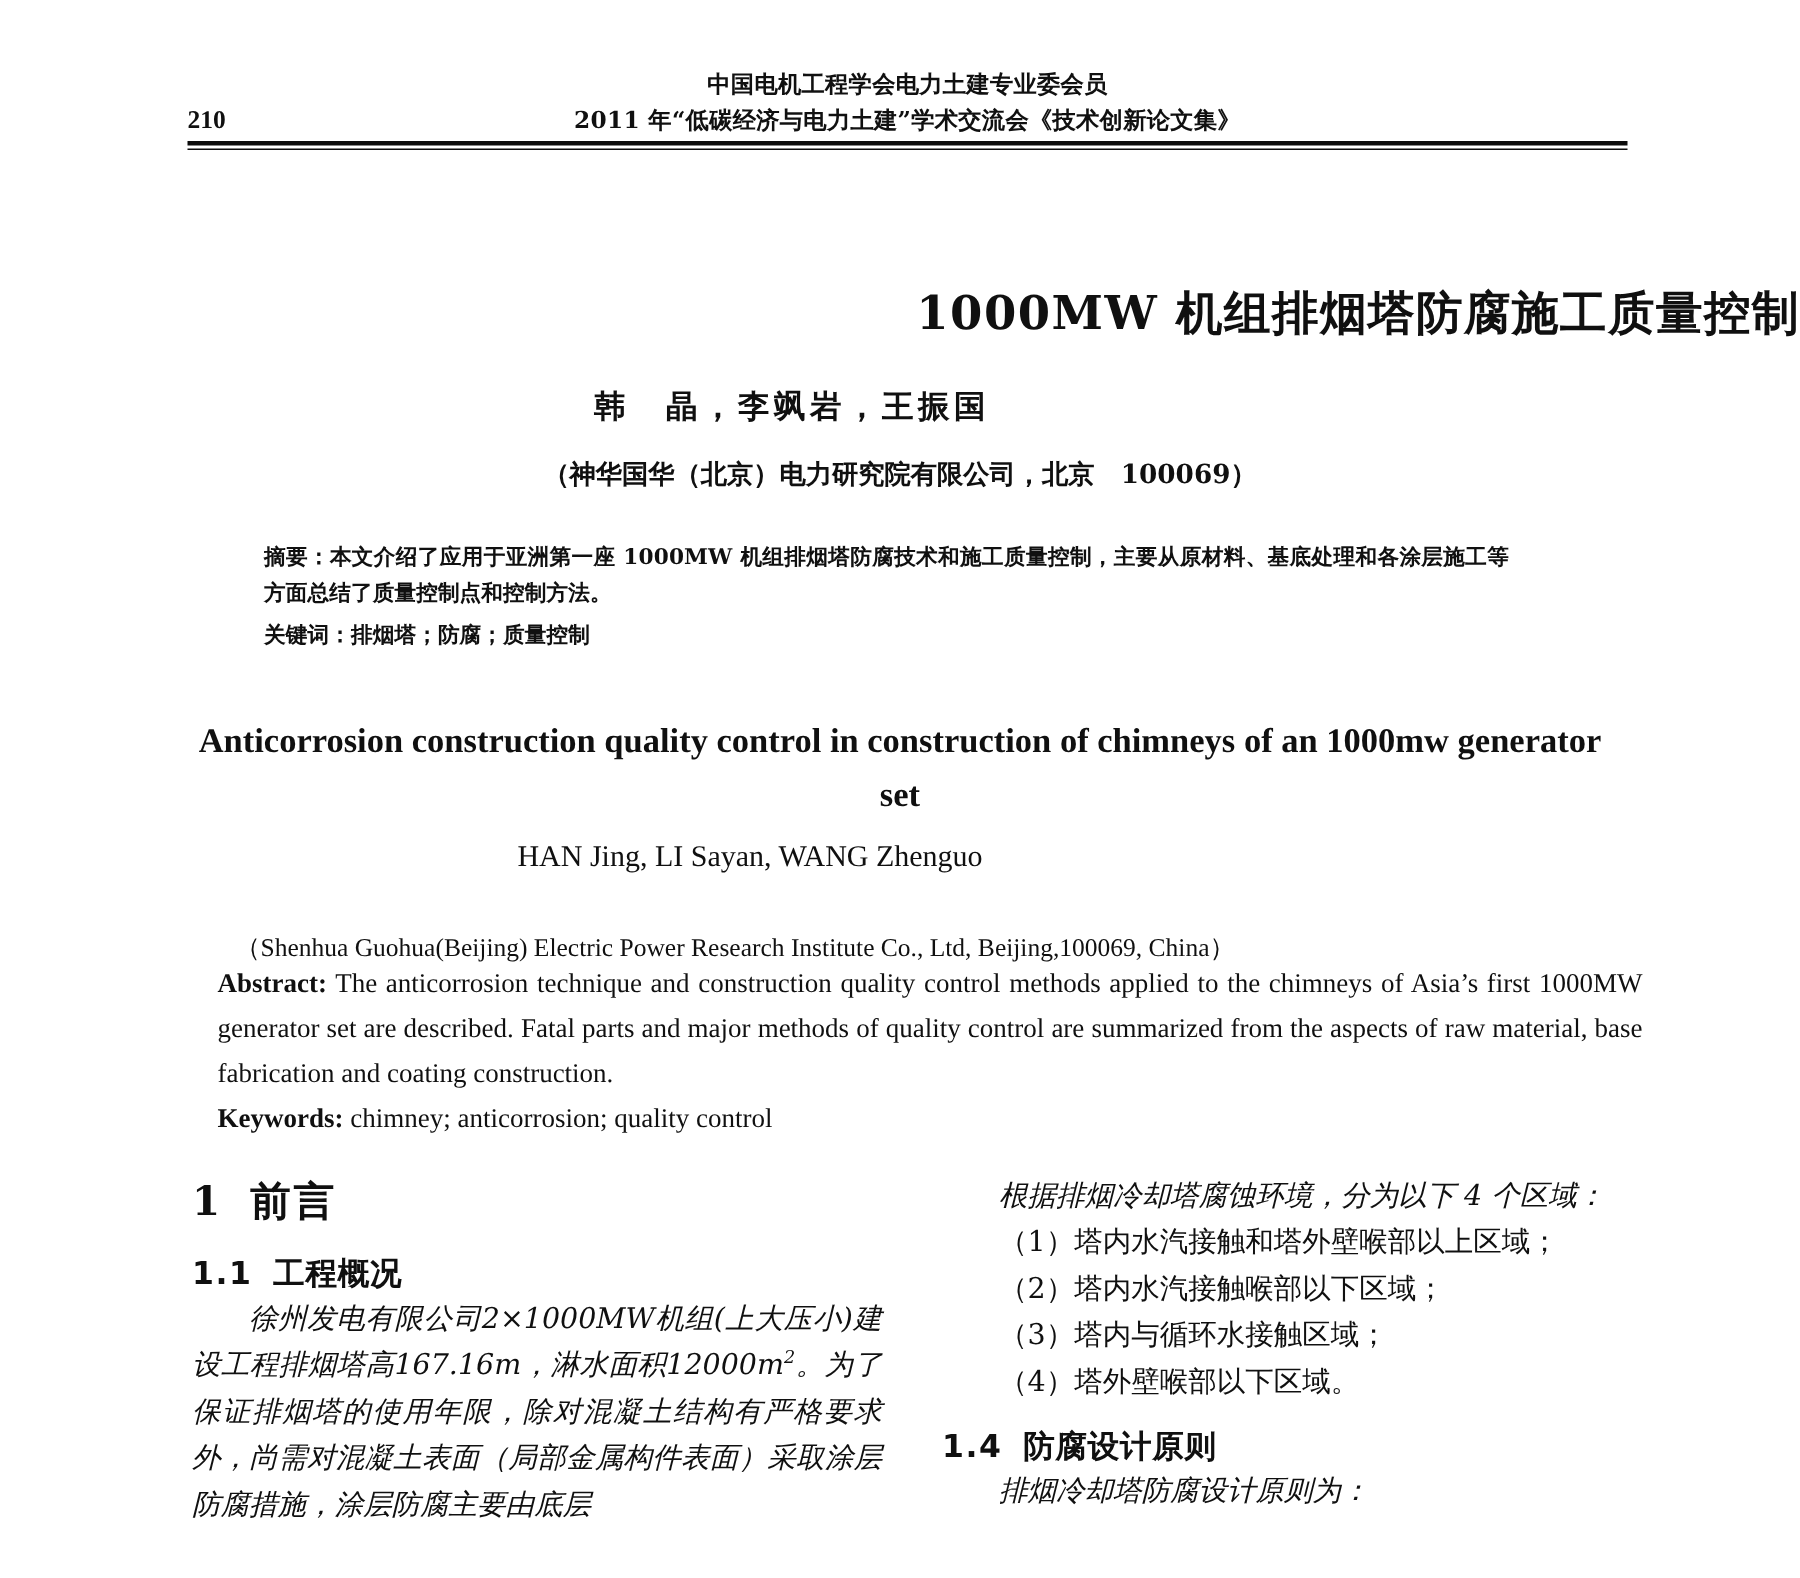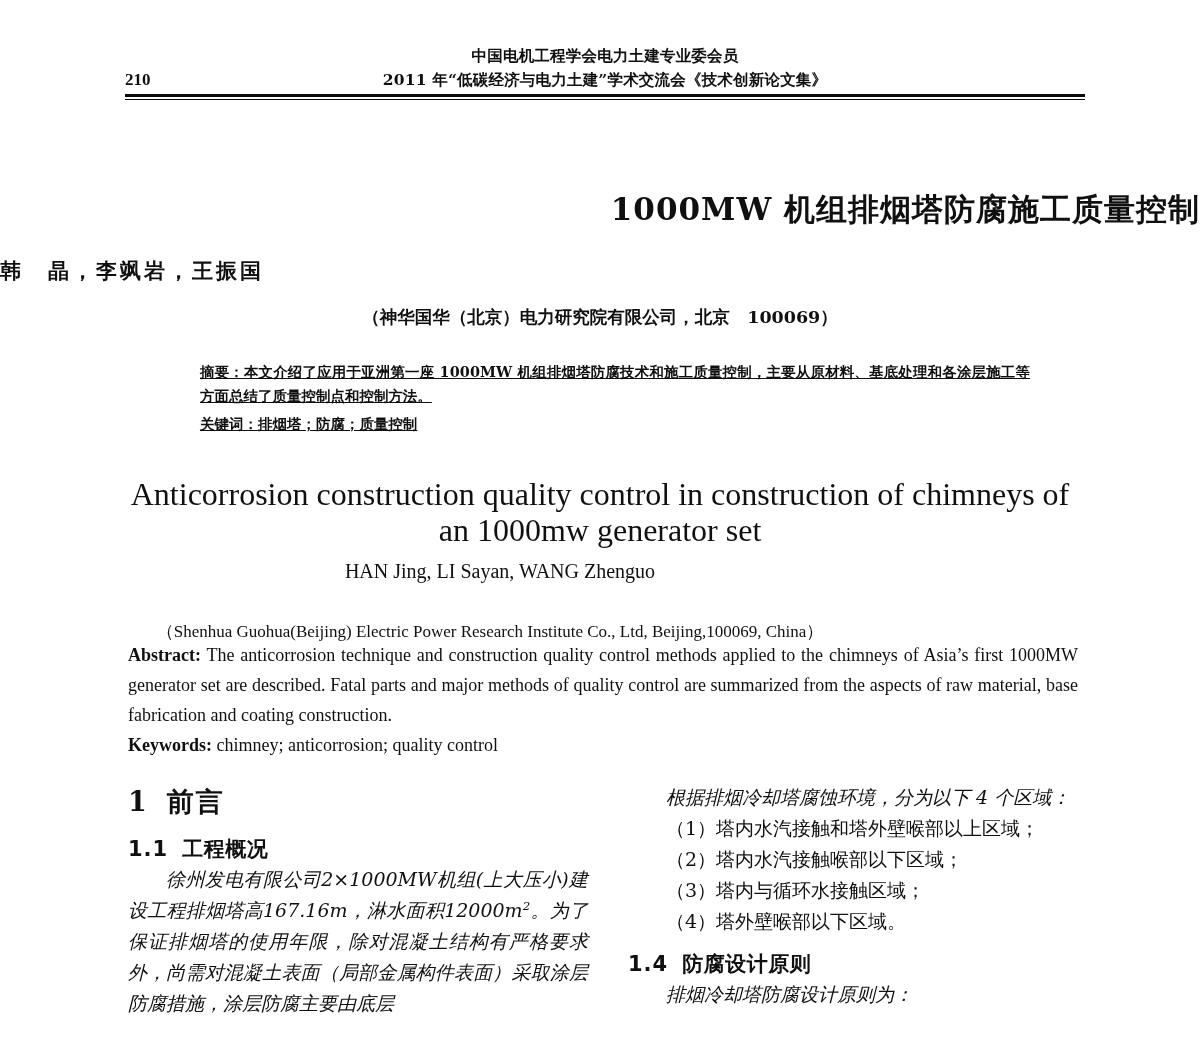--- a/index.html
+++ b/index.html
@@ -75,21 +75,21 @@
     font-weight: bold;
     font-size: 31px;
     line-height: 42px;
     letter-spacing: 1px;
   }
   .authors-cn {
     position: absolute;
     left: 0;
     top: 255px;
     width: 1056px;
-    text-align: left;
+    text-align: center;
     font-family: "DejaVu Serif", "Liberation Serif", serif;
     font-weight: bold;
     font-size: 21px;
     line-height: 32px;
     letter-spacing: 3px;
   }
   .affil-cn {
     position: absolute;
     left: 0;
     top: 303px;
@@ -97,24 +97,23 @@
     text-align: center;
     font-family: "DejaVu Serif", "Liberation Serif", serif;
     font-size: 17.5px;
     line-height: 28px;
     font-weight: bold;
   }
 
   
   .abs-cn {
     position: absolute;
-    left: 200px;
+    left: 176px;
     top: 360px;
     width: 830px;
-    text-decoration: underline;
   }
   .abs-cn p {
     margin: 0;
     font-family: "DejaVu Serif", "Liberation Serif", serif;
     font-weight: bold;
     font-size: 14.4px;
     line-height: 24px;
     text-align: justify;
     text-justify: inter-ideograph;
     letter-spacing: 0.1px;
@@ -124,22 +123,22 @@
   }
 
   
   .title-en {
     position: absolute;
     left: 130px;
     top: 476px;
     width: 940px;
     text-align: center;
     font-family: "Liberation Serif", "DejaVu Serif", serif;
-    font-weight: normal;
-    font-size: 32px;
+    font-weight: bold;
+    font-size: 23px;
     line-height: 36px;
   }
   .authors-en {
     position: absolute;
     left: 0;
     top: 556px;
     width: 1000px;
     text-align: center;
     font-family: "Liberation Serif", "DejaVu Serif", serif;
     font-size: 20px;
@@ -153,21 +152,21 @@
     text-align: center;
     font-family: "Liberation Serif", "DejaVu Serif", serif;
     font-size: 17px;
     line-height: 28px;
     margin-top: 22px;
   }
 
   
   .abs-en {
     position: absolute;
-    left: 128px;
+    left: 145px;
     top: 640px;
     width: 950px;
   }
   .abs-en p {
     margin: 0;
     font-family: "Liberation Serif", "DejaVu Serif", serif;
     font-size: 18px;
     line-height: 30px;
     text-align: justify;
   }

